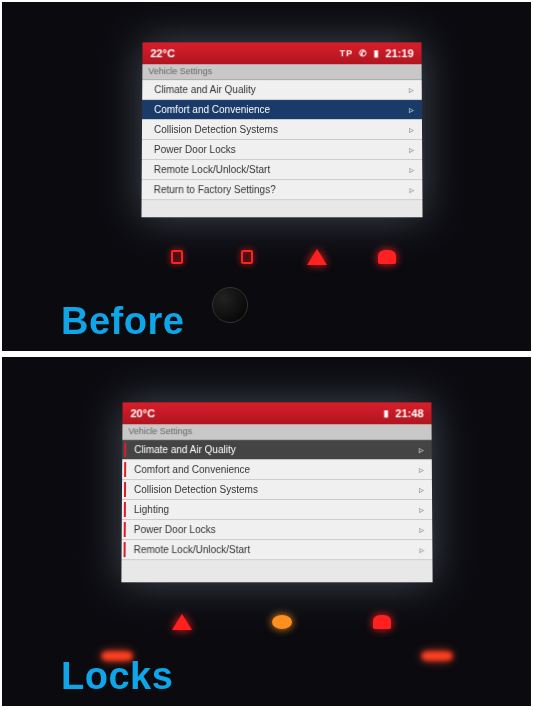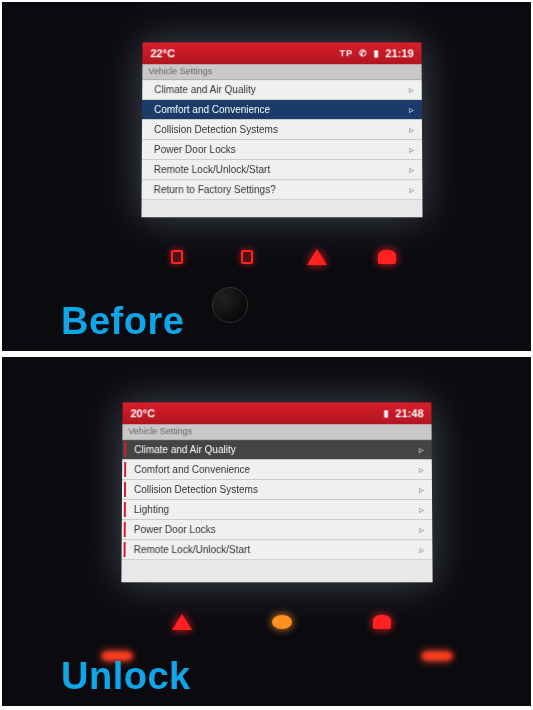--- a/index.html
+++ b/index.html
@@ -279,14 +279,14 @@
       </div>
     <div class="dash-icon">
         <div class="airbag-icon"></div>
       </div>
     <div class="dash-icon">
         <div class="defrost-icon"></div>
       </div>
   </div>
   <div class="after-knob-glow" style="left:100px; top:295px;"></div>
   <div class="after-knob-glow" style="left:420px; top:295px;"></div>
-  <div class="caption">Unlock</div>
+  <div class="caption">Locks</div>
 </div>
 
 </body></html>

